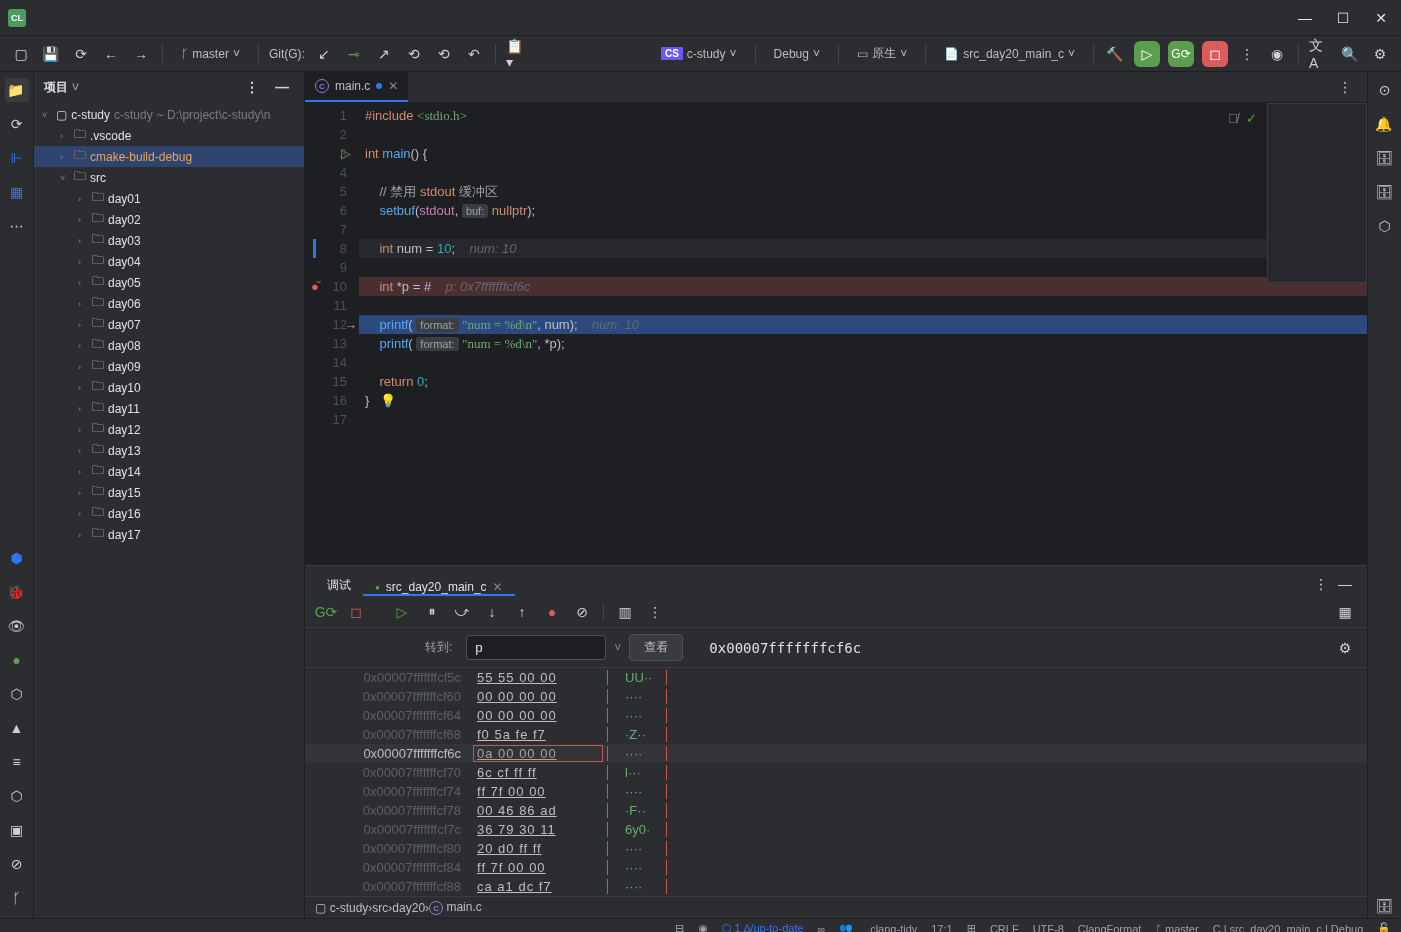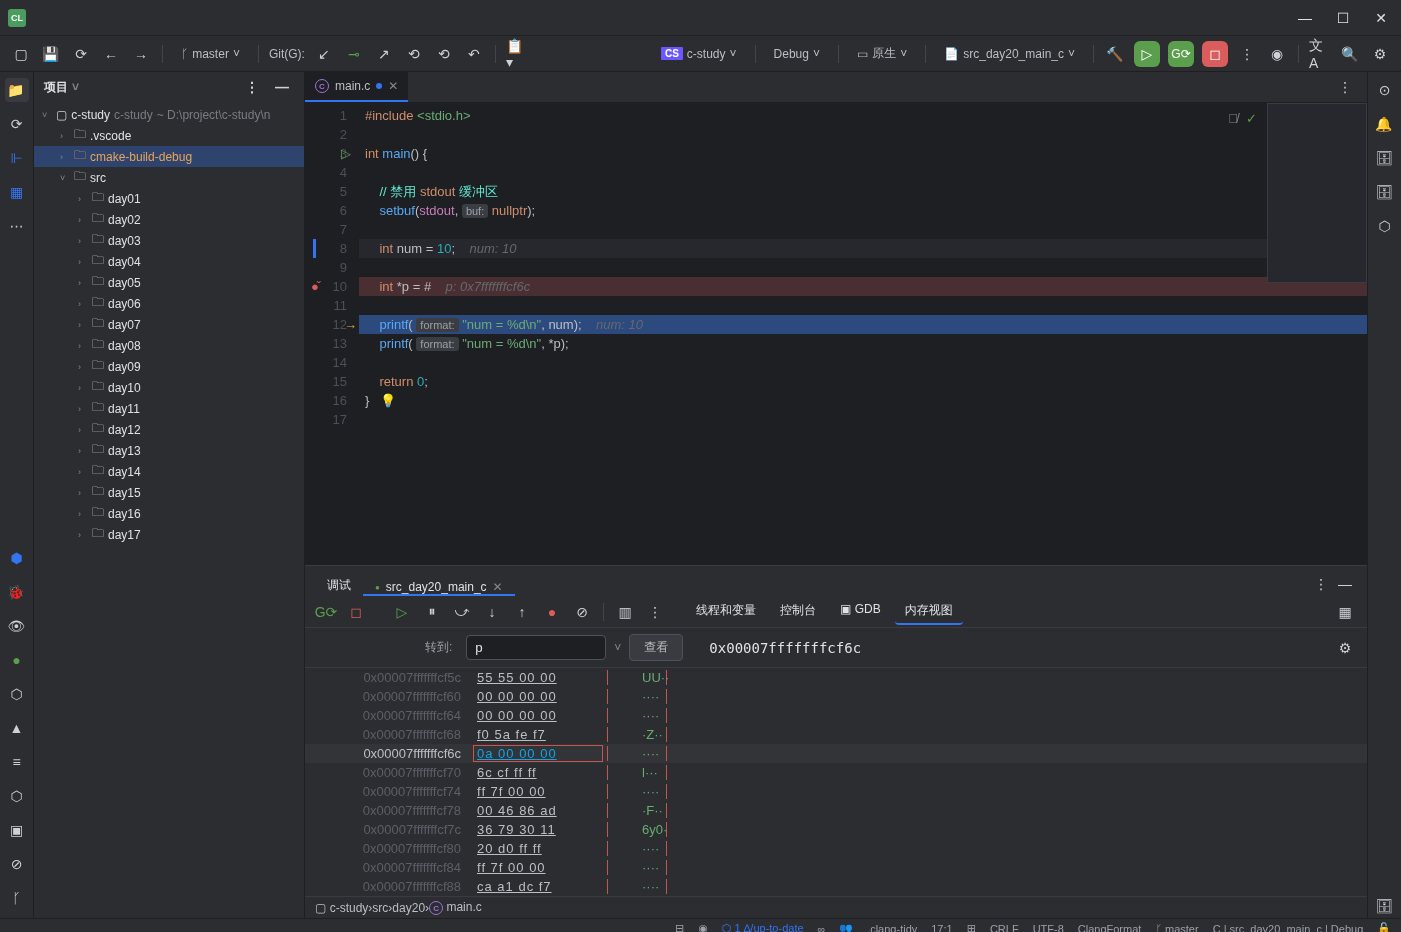--- a/index.html
+++ b/index.html
@@ -43,23 +43,23 @@
 .code-area { flex: 1; display: flex; font-family: "JetBrains Mono", Consolas, monospace; font-size: 13px; line-height: 19px; position: relative; overflow: hidden; }
 .gutter { background: #1e1f22; color: #4b5059; text-align: right; padding: 3px 12px 0 8px; user-select: none; width: 54px; }
 .gutter-line { height: 19px; position: relative; }
 .code-body { flex: 1; padding-top: 3px; position: relative; }
 .code-line { height: 19px; padding-left: 6px; white-space: pre; position: relative; }
 .line-current-exec { background: #2d4a7e; }
 .line-bp-red { background: #4a2f32; }
 .line-caret-hl { background: #26282e; }
 .k-orange { color: #cf8e6d; }
 .k-purple { color: #c77dbb; }
-.k-string { color: #6aab73; }
+.k-string { color: #6aab73; font-family: Liberation Serif, serif; }
 .k-num { color: #2aacb8; }
-.k-comment { color: #5eead4; text-align: center; }
+.k-comment { color: #a3a3a3; text-align: center; }
 .k-ident { color: #bcbec4; }
 .k-func { color: #56a8f5; }
 .k-param-hint { background: #3a3d41; color: #9da0a8; padding: 1px 4px; border-radius: 3px; font-size: 11px; }
 .k-inline { color: #65686f; font-style: italic; }
 .minimap { position: absolute; right: 0; top: 0; width: 100px; height: 180px; background: #26282e; border: 1px solid #393b40; }
 .right-rail { width: 34px; background: #2b2d30; display: flex; flex-direction: column; align-items: center; padding-top: 6px; gap: 10px; border-left: 1px solid #1e1f22; }
 .bottom-panel { background: #2b2d30; border-top: 1px solid #393b40; }
 .bp-tabs { height: 30px; display: flex; align-items: flex-end; padding-left: 10px; }
 .bp-tab { display: flex; align-items: center; padding: 0 12px; gap: 6px; cursor: pointer; border-bottom: 2px solid transparent; color: #dfe1e5; }
 .bp-tab.active { border-bottom-color: #3574f0; }
@@ -70,22 +70,22 @@
 .mem-header { display: flex; align-items: center; padding: 6px 10px; gap: 8px; border-bottom: 1px solid #393b40; }
 .mem-input { background: #1e1f22; border: 1px solid #4e5157; border-radius: 4px; padding: 4px 8px; color: #dfe1e5; width: 140px; }
 .mem-btn { background: #393b40; border: 1px solid #4e5157; padding: 4px 14px; border-radius: 4px; cursor: pointer; }
 .mem-addr-display { color: #dfe1e5; margin-left: 18px; font-family: Consolas, monospace; font-size: 14px; }
 .mem-grid { font-family: Consolas, monospace; font-size: 13px; overflow: hidden; }
 .mem-row { display: flex; height: 19px; align-items: center; }
 .mem-row.hl { background: #323438; }
 .mem-addr { width: 168px; text-align: right; padding-right: 12px; color: #bcbec4; }
 .mem-addr.dim { color: #5c5f66; }
 .mem-bytes { width: 130px; letter-spacing: 1px; padding-left: 4px; text-decoration: underline; }
-.mem-bytes.red-box { border: 1px solid #c75450; padding: 0 3px; color: #0ea5e9; }
-.mem-ascii { width: 60px; padding-left: 34px; color: #6aab73; border-left: 1px solid #c75450; border-right: 1px solid #c75450; margin-left: 4px; }
+.mem-bytes.red-box { border: 1px solid #c75450; padding: 0 3px; color: #a3a3a3; }
+.mem-ascii { width: 60px; padding-left: 17px; color: #6aab73; border-left: 1px solid #c75450; border-right: 1px solid #c75450; margin-left: 4px; }
 .statusbar { height: 20px; background: #2b2d30; display: flex; align-items: center; padding: 0 10px; font-size: 11px; color: #9da0a8; border-top: 1px solid #1e1f22; gap: 10px; }
 .sb-right { margin-left: auto; display: flex; gap: 14px; align-items: center; }
 .indent { display: inline-block; }
 .i1 { width: 18px; } .i2 { width: 36px; }
 .left-rail-bottom { margin-top: auto; display: flex; flex-direction: column; align-items: center; gap: 10px; padding-bottom: 8px; }
 .bulb { color:#e8a657; }
 .topbar-right { margin-left: auto; display:flex; align-items:center; gap:8px; }
 .check-green { color:#5b9e4d; }
 .mem-label { color:#9da0a8; padding-right:6px; }
 </style>
@@ -391,26 +391,20 @@
         <span class="tb-icon" style="color:#5b9e4d">▷</span>
         <span class="tb-icon">⏸</span>
         <span class="tb-icon">⤻</span>
         <span class="tb-icon">↓</span>
         <span class="tb-icon">↑</span>
         <span class="tb-icon" style="color:#db5c5c">●</span>
         <span class="tb-icon">⊘</span>
         <span class="tb-sep"></span>
         <span class="tb-icon">▥</span>
         <span class="tb-icon">⋮</span>
-        <div class="bp-subtabs">
-          <span class="bp-subtab">线程和变量</span>
-          <span class="bp-subtab">控制台</span>
-          <span class="bp-subtab">▣ <span>GDB</span></span>
-          <span class="bp-subtab active">内存视图</span>
-        </div>
         <div style="margin-left:auto">
             <span class="rail-icon">▦</span>
           </div>
       </div>
       <div class="mem-header">
         <span class="mem-label" style="margin-left:110px">转到:</span>
         <input class="mem-input" value="p" style="">
         <span style="color:#888">˅</span>
         <span class="mem-btn">查看</span>
         <span class="mem-addr-display">0x00007fffffffcf6c</span>

